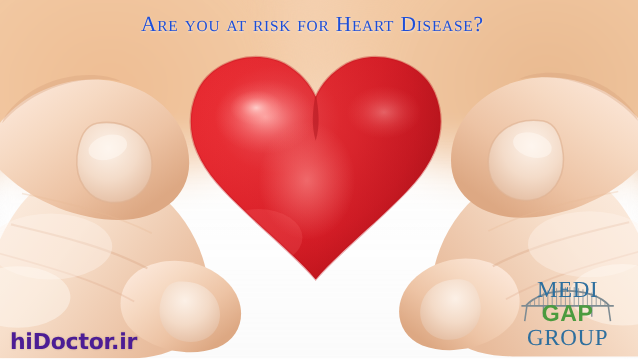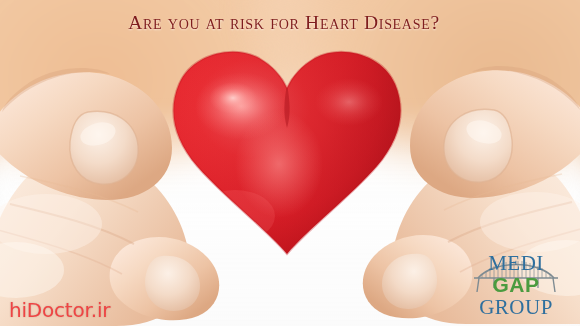--- a/index.html
+++ b/index.html
@@ -92,35 +92,35 @@
   #headline {
     position: absolute;
     left: 0;
     right: 12px;
     top: 13px;
     text-align: center;
     font-family: "Liberation Serif", serif;
     font-size: 19.5px;
     font-variant: small-caps;
     letter-spacing: 0.7px;
-    color: #7f1d1d;
+    color: #1d4ed8;
     text-shadow: 0 1px 2px rgba(255,255,255,0.65);
     white-space: nowrap;
     line-height: 1.05;
   }
 
   
   #watermark {
     position: absolute;
     left: 9px;
     bottom: 4px;
     font-family: "DejaVu Sans", sans-serif;
     font-size: 20px;
-    font-weight: 400;
-    color: #ef4444;
+    font-weight: 700;
+    color: #4c1d95;
     letter-spacing: -0.2px;
     text-shadow: 0 0 2px rgba(0,0,0,0.18);
   }
 
   
   #logo {
     position: absolute;
     right: 16px;
     bottom: 4px;
     width: 96px;

